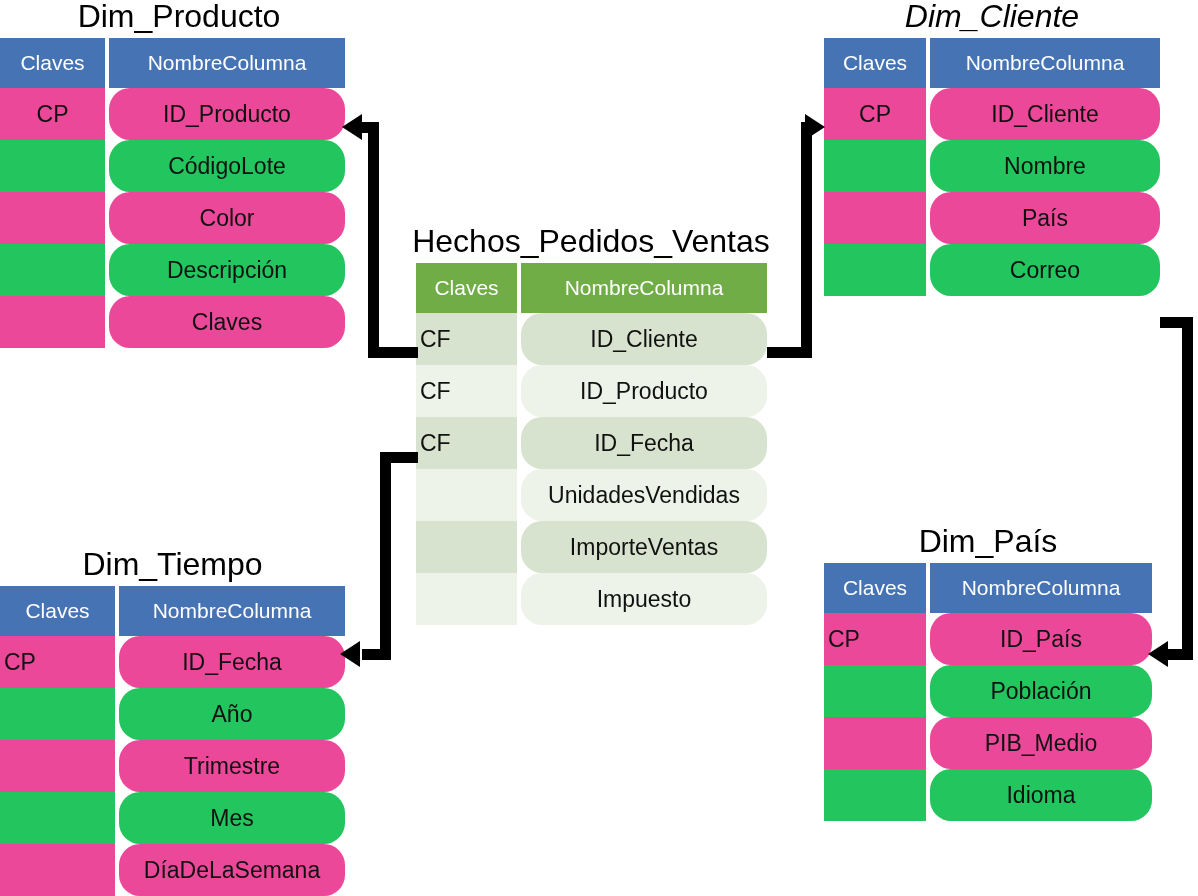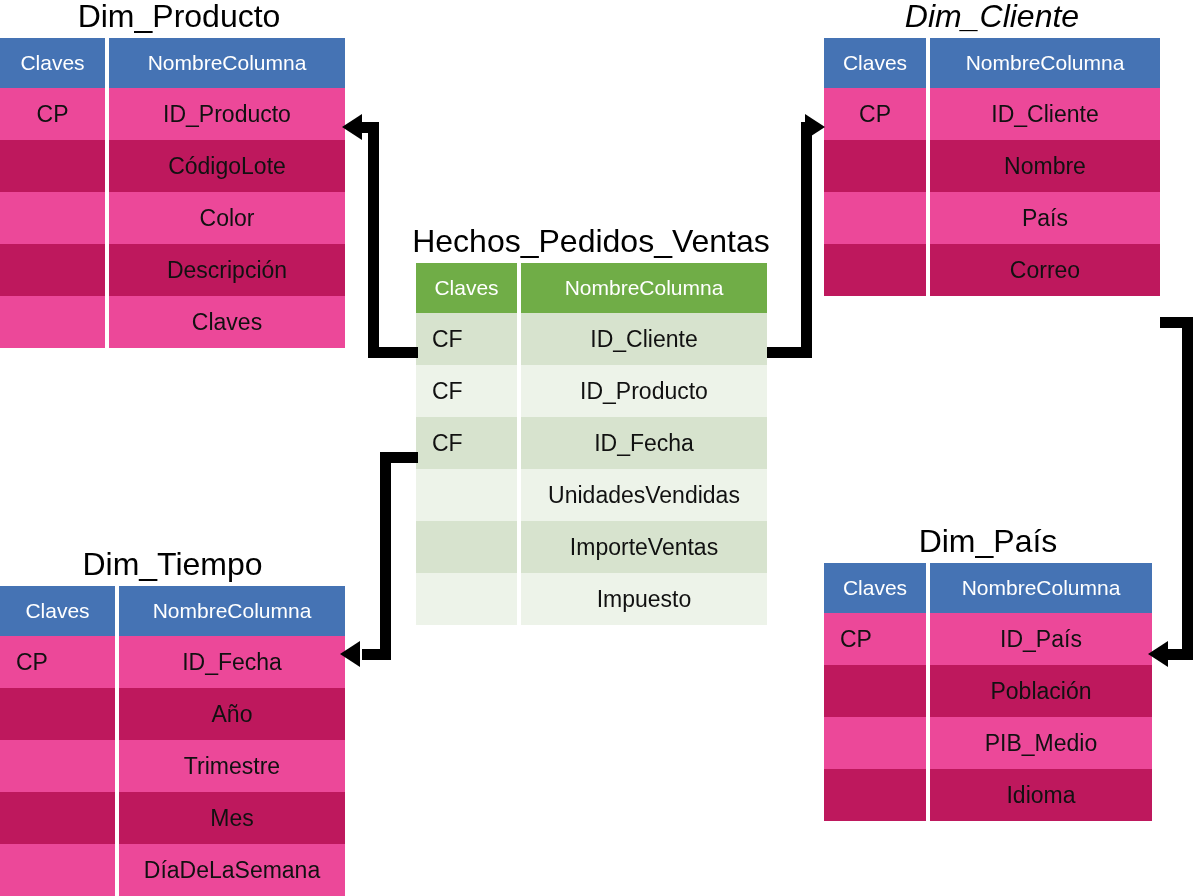--- a/index.html
+++ b/index.html
@@ -19,25 +19,25 @@
     font-size:21px;font-weight:normal;color:#ffffff;height:50px;
     vertical-align:middle;
   }
   .blue .hdr-cell{background:#4573b4;}
   .green .hdr-cell{background:#70ad47;}
   .hdr-gap{width:4px;background:#ffffff;}
   .row-cell{
     height:52px;vertical-align:middle;font-size:23px;color:#111111;
   }
   .row-cell.keys{text-align:center;}
-  .row-cell.keys.left-align{text-align:left;padding-left:16px;}
-  .row-cell.name{text-align:center;}
+  .row-cell.keys.left-align{text-align:left;padding-left:4px;}
+  .row-cell.name{text-align:center;border-radius:21px;}
   
   .blue tr.odd .row-cell{background:#ec4899;}
-  .blue tr.even .row-cell{background:#be185d;margin-top:32px;}
+  .blue tr.even .row-cell{background:#22c55e;margin-top:32px;}
   
   .green tr.odd .row-cell{background:#d7e3ce;}
   .green tr.even .row-cell{background:#edf3e9;}
   .cell-gap{width:4px;background:#ffffff;}
 
   
   .conn{position:absolute;}
   .conn .seg{position:absolute;background:#000000;}
   .arrow{position:absolute;width:0;height:0;}
   .arrow.left{

